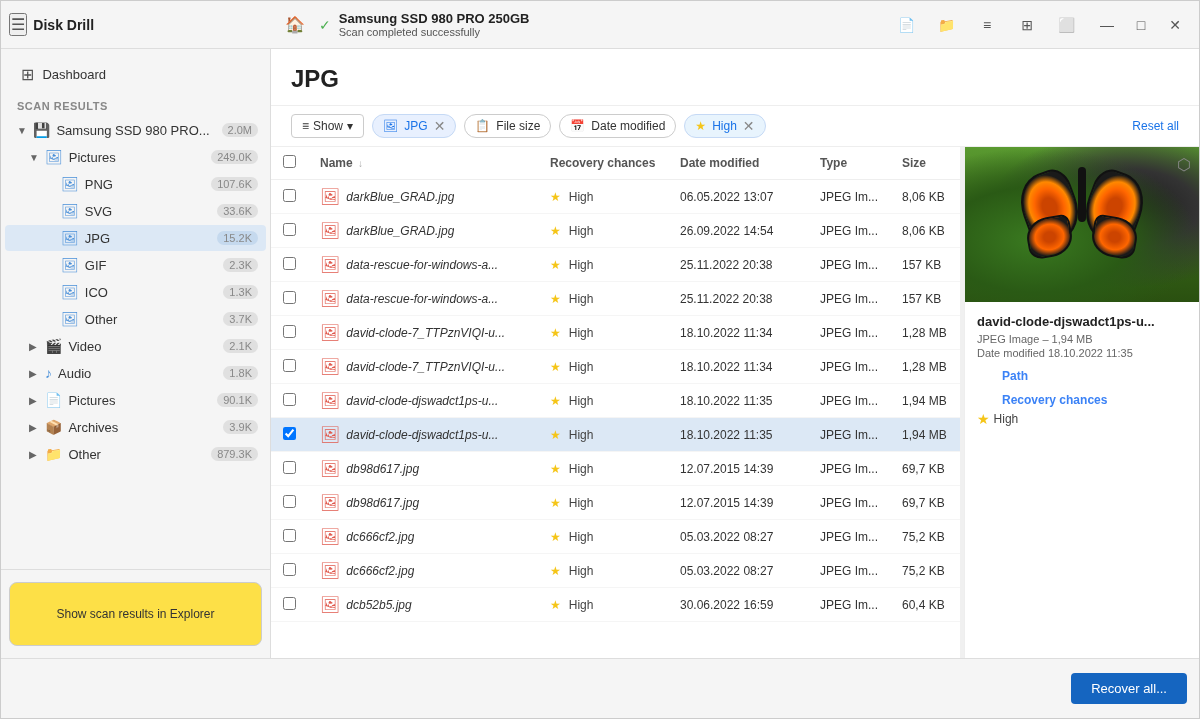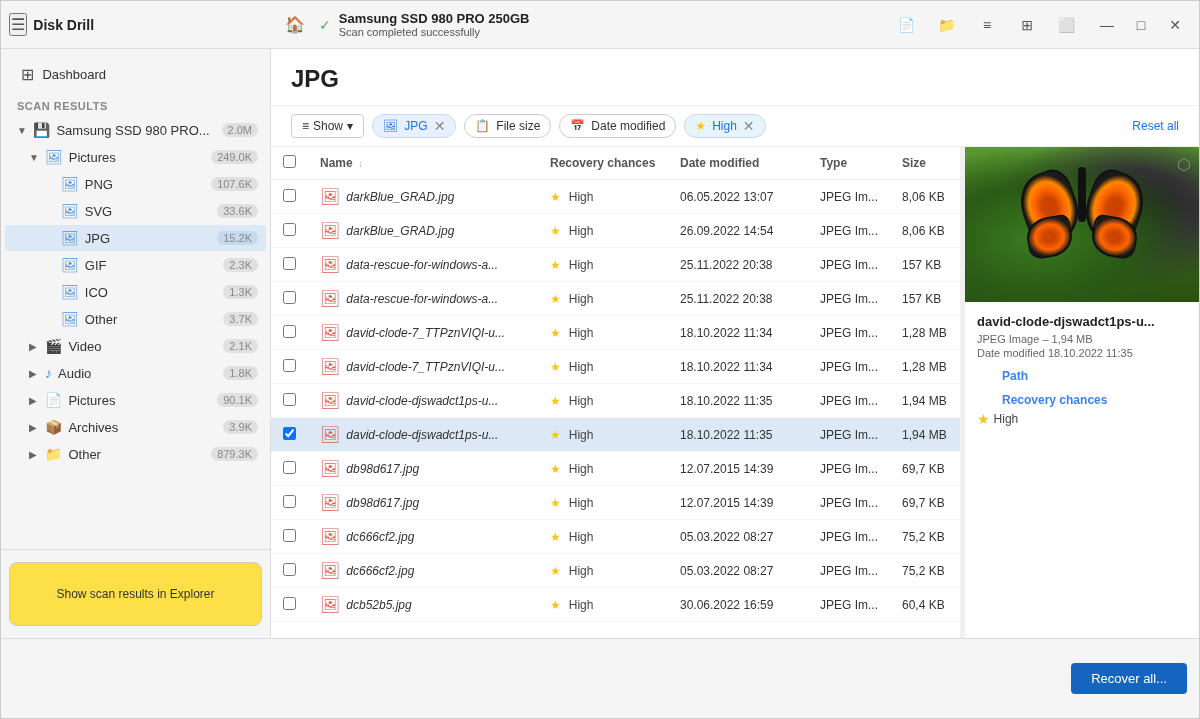--- a/index.html
+++ b/index.html
@@ -417,21 +417,21 @@
     .preview-recovery {
       display: flex;
       align-items: center;
       gap: 4px;
       margin-top: 4px;
     }
     .preview-recovery-label { font-size: 12px; color: #444; }
 
     
     .recover-footer {
-      padding: 24px 12px;
+      padding: 14px 12px;
       border-top: 1px solid #ddd;
       background: #f5f5f5;
       display: flex;
       justify-content: flex-end;
       flex-shrink: 0;
     }
     .recover-btn {
       background: #1565c0;
       color: #fff;
       border: none;

